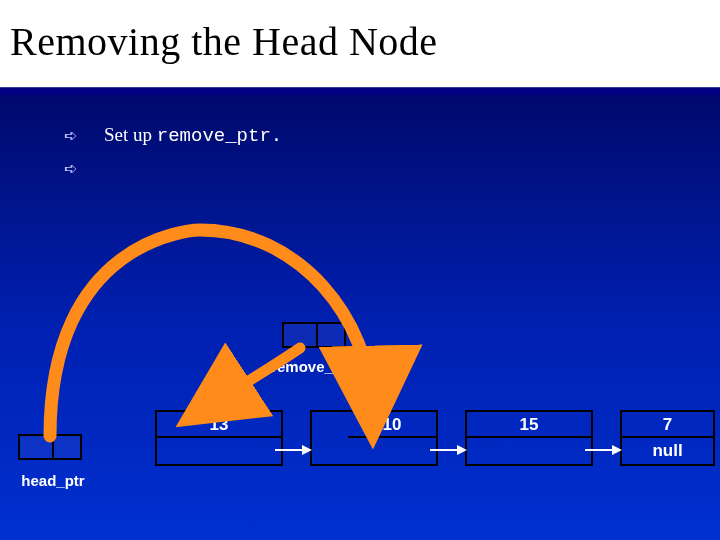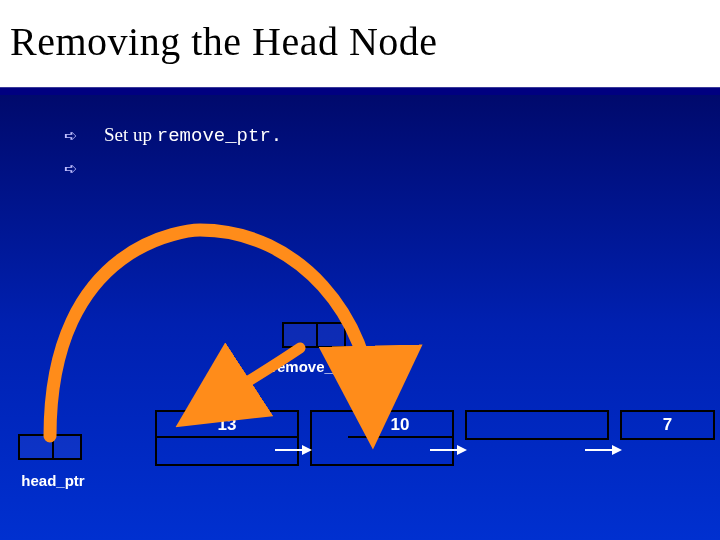--- a/index.html
+++ b/index.html
@@ -60,21 +60,21 @@
     position: absolute;
     color: #fff;
     font-family: Arial, sans-serif;
     font-weight: bold;
     font-size: 15px;
     text-align: center;
   }
   
   .node {
     position: absolute;
-    width: 144px;
+    width: 128px;
     border: 2px solid #000;
   }
   .node .cell {
     height: 26px;
     border-bottom: 2px solid #000;
     color: #fff;
     font-family: Arial, sans-serif;
     font-weight: bold;
     font-size: 17px;
     text-align: center;
@@ -121,25 +121,27 @@
     <div class="cell">13</div>
     <div class="cell"></div>
   </div>
 
   <div class="node" style="left:310px; top:210px;padding-left:36px;">
     <div class="cell">10</div>
     <div class="cell"></div>
   </div>
 
   <div class="node" style="left:465px; top:210px;">
+    <div class="cell">15</div>
     <div class="cell"></div>
   </div>
 
   <div class="node" style="left:620px; top:210px; width:95px;">
     <div class="cell">7</div>
+    <div class="cell">null</div>
   </div>
 
   <svg class="svg-layer" viewBox="0 0 720 330">
     <defs>
       <marker id="arrOrange" viewBox="0 0 10 10" refX="6" refY="5" markerWidth="8" markerHeight="8" orient="auto">
         <path d="M0,0 L10,5 L0,10 Z" fill="#ff8c1a"></path>
       </marker>
       <marker id="arrWhite" viewBox="0 0 10 10" refX="8" refY="5" markerWidth="5" markerHeight="5" orient="auto">
         <path d="M0,0 L10,5 L0,10 Z" fill="#ffffff"></path>
       </marker>

